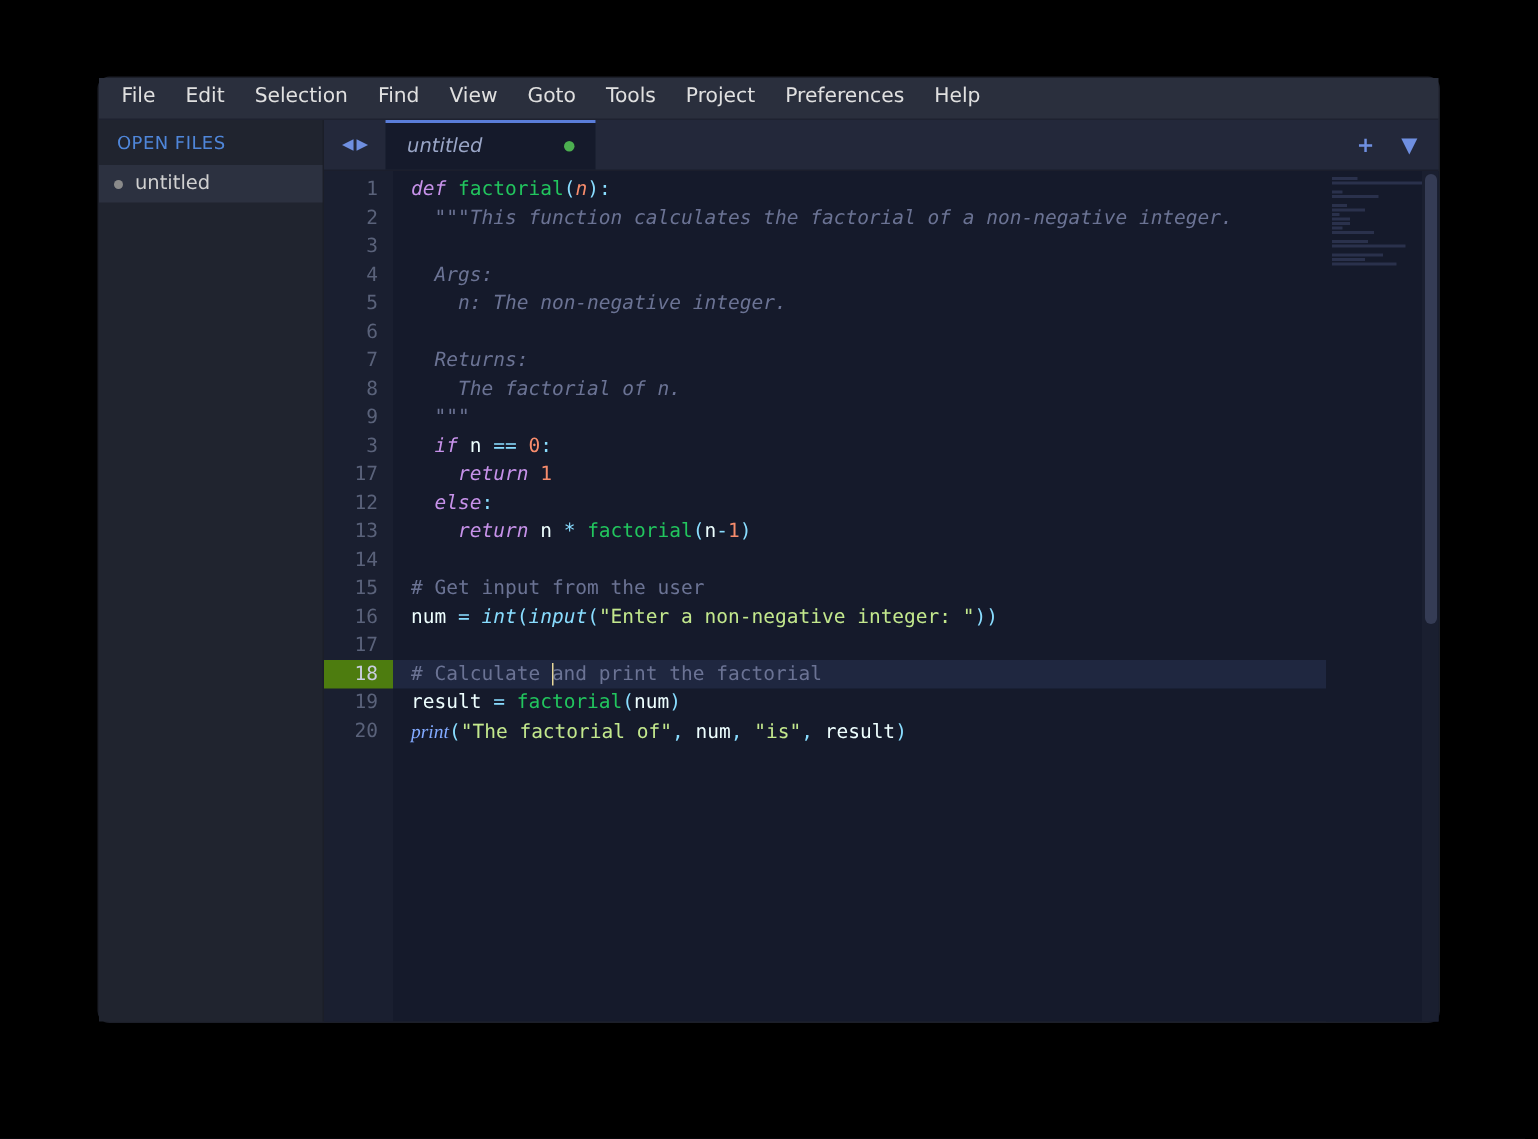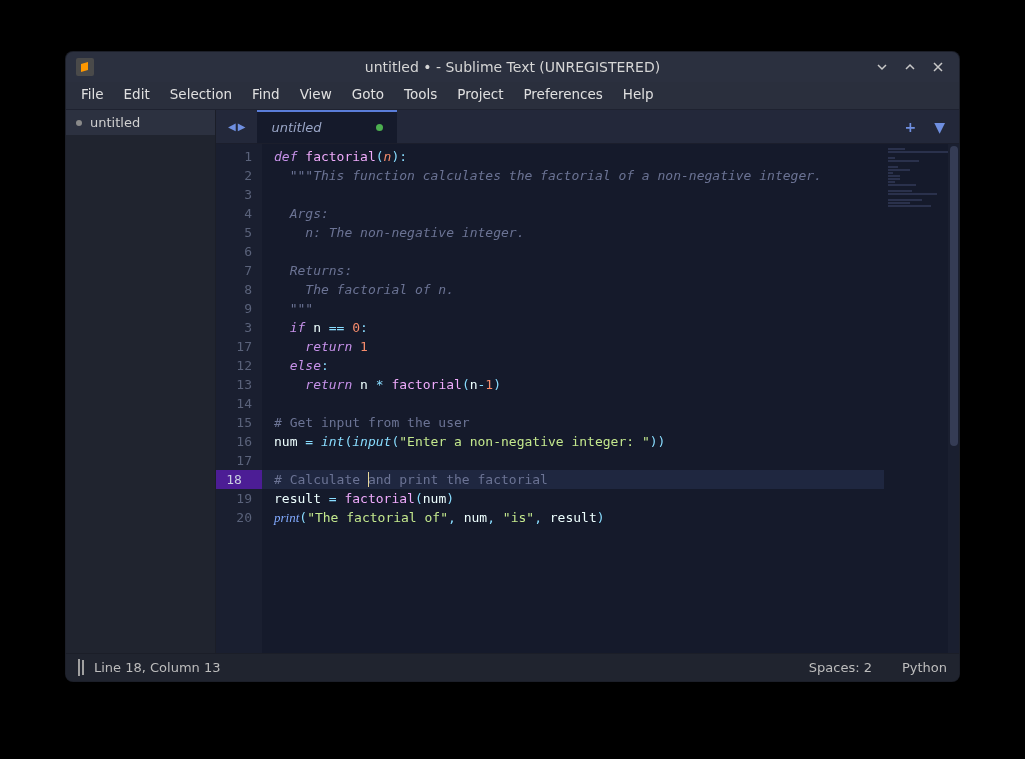--- a/index.html
+++ b/index.html
@@ -87,35 +87,35 @@
   .codewrap { flex:1; display:flex; min-height:0; background:#151a2b; position:relative; }
   .gutter {
     background:#1a1f30;
     width: 46px;
     font-family: "DejaVu Sans Mono", Consolas, monospace;
     font-size: 13px; color: #5a627a;
     text-align: right;
     padding-top: 3px;
   }
   .gutter .ln { height:19px; line-height:19px; padding-right:10px; }
-  .gutter .ln.active { background:#4c1d95; color:#c9cee0;text-align:center; }
+  .gutter .ln.active { background:#4d7c0f; color:#c9cee0; }
   .code {
     flex:1;
     font-family: "DejaVu Sans Mono", Consolas, monospace;
     font-size: 13px;
     padding-top: 3px;
     white-space: pre;
     overflow: hidden;
     position:relative;
   }
   .line { height:19px; line-height:19px; padding-left:12px; position:relative; }
   .line.active { background:#1f2740; }
   .cursor { position:absolute; width:0; height:15px; border-left:1px solid #e8d89a; top:2px; }
   .kw { color:#c792ea; font-style:italic; }
-  .fn { color:#f0abfc;margin-top:18px; }
+  .fn { color:#22c55e;margin-top:18px; }
   .fnit { color:#82aaff; font-style:italic;font-family:Liberation Serif, serif; }
   .param { color:#f78c6c; font-style:italic; }
   .pun { color:#89ddff; }
   .sup { color:#89ddff; font-style:italic; }
   .str { color:#c3e88d; }
   .doc { color:#6b7394; font-style:italic; }
   .docq { color:#6b7394; }
   .cmt { color:#6b7394; }
   .num { color:#f78c6c; }
   .var { color:#eeffff; }
@@ -136,61 +136,37 @@
   .panel-icon { width:13px; height:10px; border:1.5px solid #a0a0a0; position:relative; }
   .panel-icon::before{ content:""; position:absolute; left:3px; top:0; bottom:0; width:1.5px; background:#a0a0a0; }
   .scrolltrack { position:absolute; right:0; top:0; bottom:0; width:11px; background:#1a1f30; }
   .scrollthumb { position:absolute; right:1px; top:2px; width:8px; height:300px; background:#353c55; border-radius:4px; }
 </style>
 </head>
 <body>
 
 <div class="window">
 
-  <div class="titlebar">
-    <div class="app-icon">
-      <svg width="12" height="12" viewBox="0 0 12 12">
-          <path d="M2 3 L9 1 L9 5 L2 7 Z M2 7 L9 5 L9 9 L2 11 Z" fill="#ff9800"></path>
-        </svg>
-    </div>
-    <div class="title">untitled • - Sublime Text (UNREGISTERED)</div>
-    <div class="win-controls">
-      <span>
-          <svg width="14" height="14" viewBox="0 0 14 14">
-            <path d="M3 5 L7 9 L11 5"></path>
-          </svg>
-        </span>
-      <span>
-          <svg width="14" height="14" viewBox="0 0 14 14">
-            <path d="M3 9 L7 5 L11 9"></path>
-          </svg>
-        </span>
-      <span>
-          <svg width="14" height="14" viewBox="0 0 14 14">
-            <path d="M3 3 L11 11 M11 3 L3 11"></path>
-          </svg>
-        </span>
-    </div>
-  </div>
 
   <div class="menubar" id="menubar">
       <span class="item">File</span>
       <span class="item">Edit</span>
       <span class="item">Selection</span>
       <span class="item">Find</span>
       <span class="item">View</span>
       <span class="item">Goto</span>
       <span class="item">Tools</span>
       <span class="item">Project</span>
       <span class="item">Preferences</span>
       <span class="item">Help</span>
     </div>
 
   <div class="body">
     <div class="sidebar">
+      <div class="header">OPEN FILES</div>
       <div id="side-items">
           <div class="side-item">
             <span class="dot"></span>
             <span>untitled</span>
           </div>
         </div>
     </div>
 
     <div class="editor">
       <div class="tabstrip">
@@ -258,22 +234,14 @@
               <div class="mm-line" style="width: 66%;"></div>
             </div>
         </div>
         <div class="scrolltrack">
           <div class="scrollthumb"></div>
         </div>
       </div>
     </div>
   </div>
 
-  <div class="statusbar">
-    <span><span class="panel-icon"></span></span>
-    <span>Line 18, Column 13</span>
-    <div class="right">
-      <span>Spaces: 2</span>
-      <span>Python</span>
-    </div>
-  </div>
 
 </div>
 
 </body></html>

